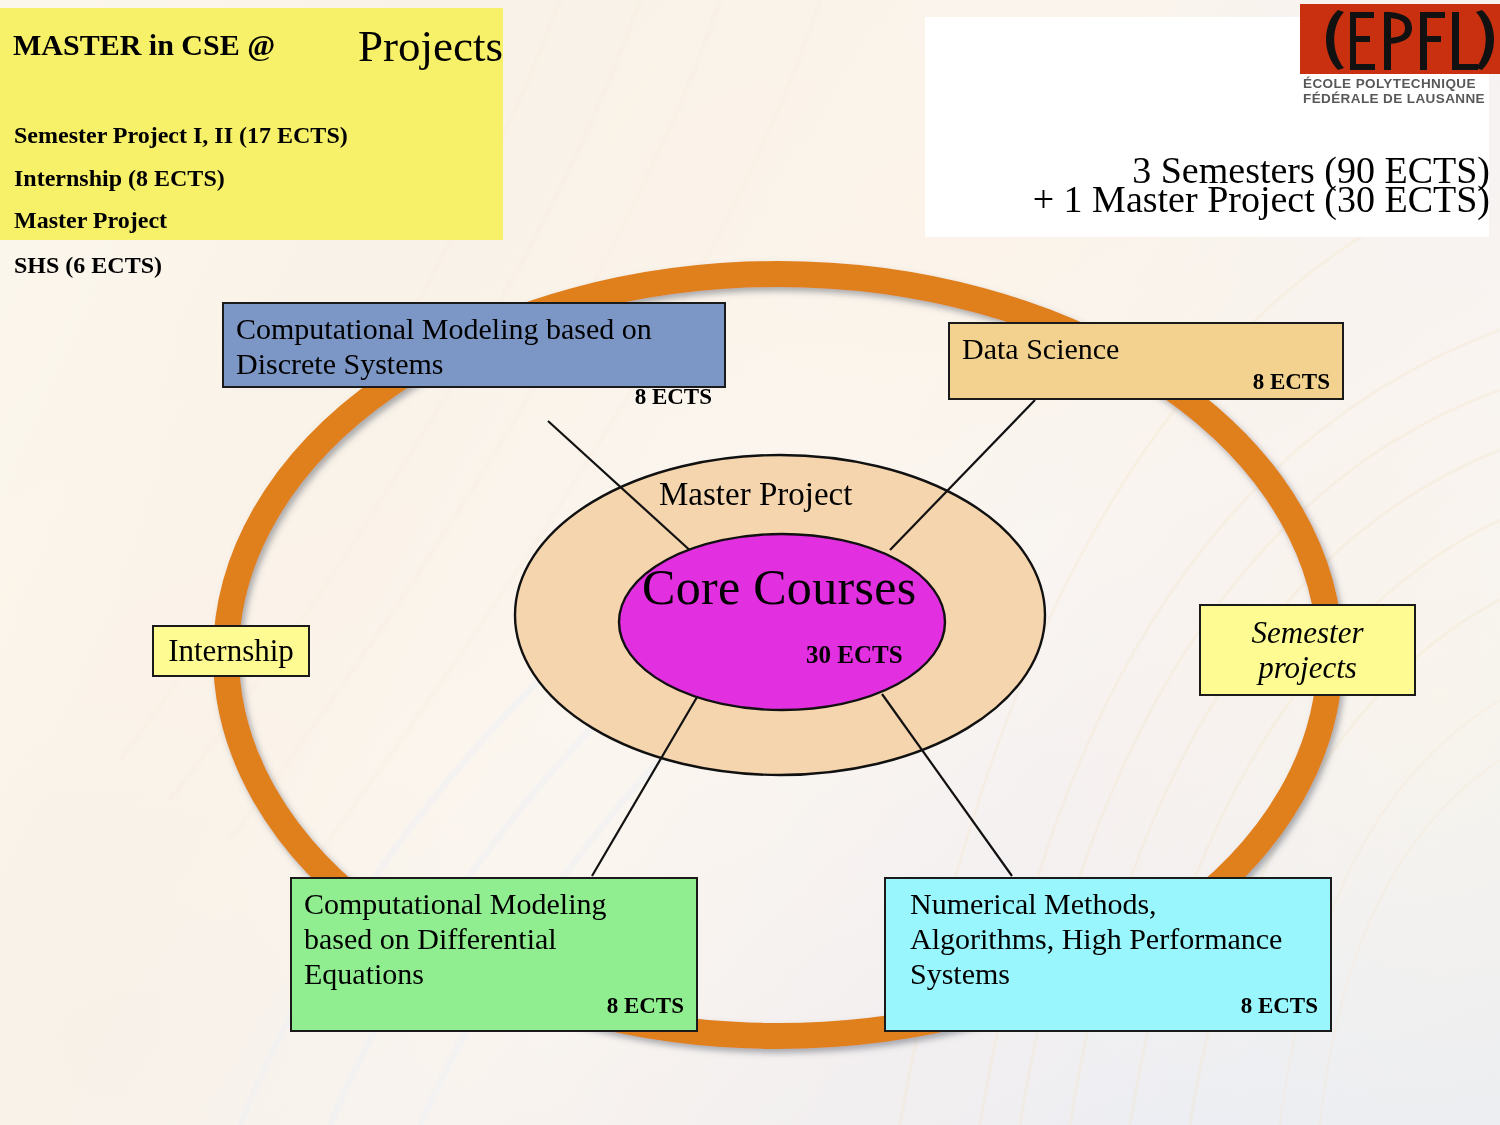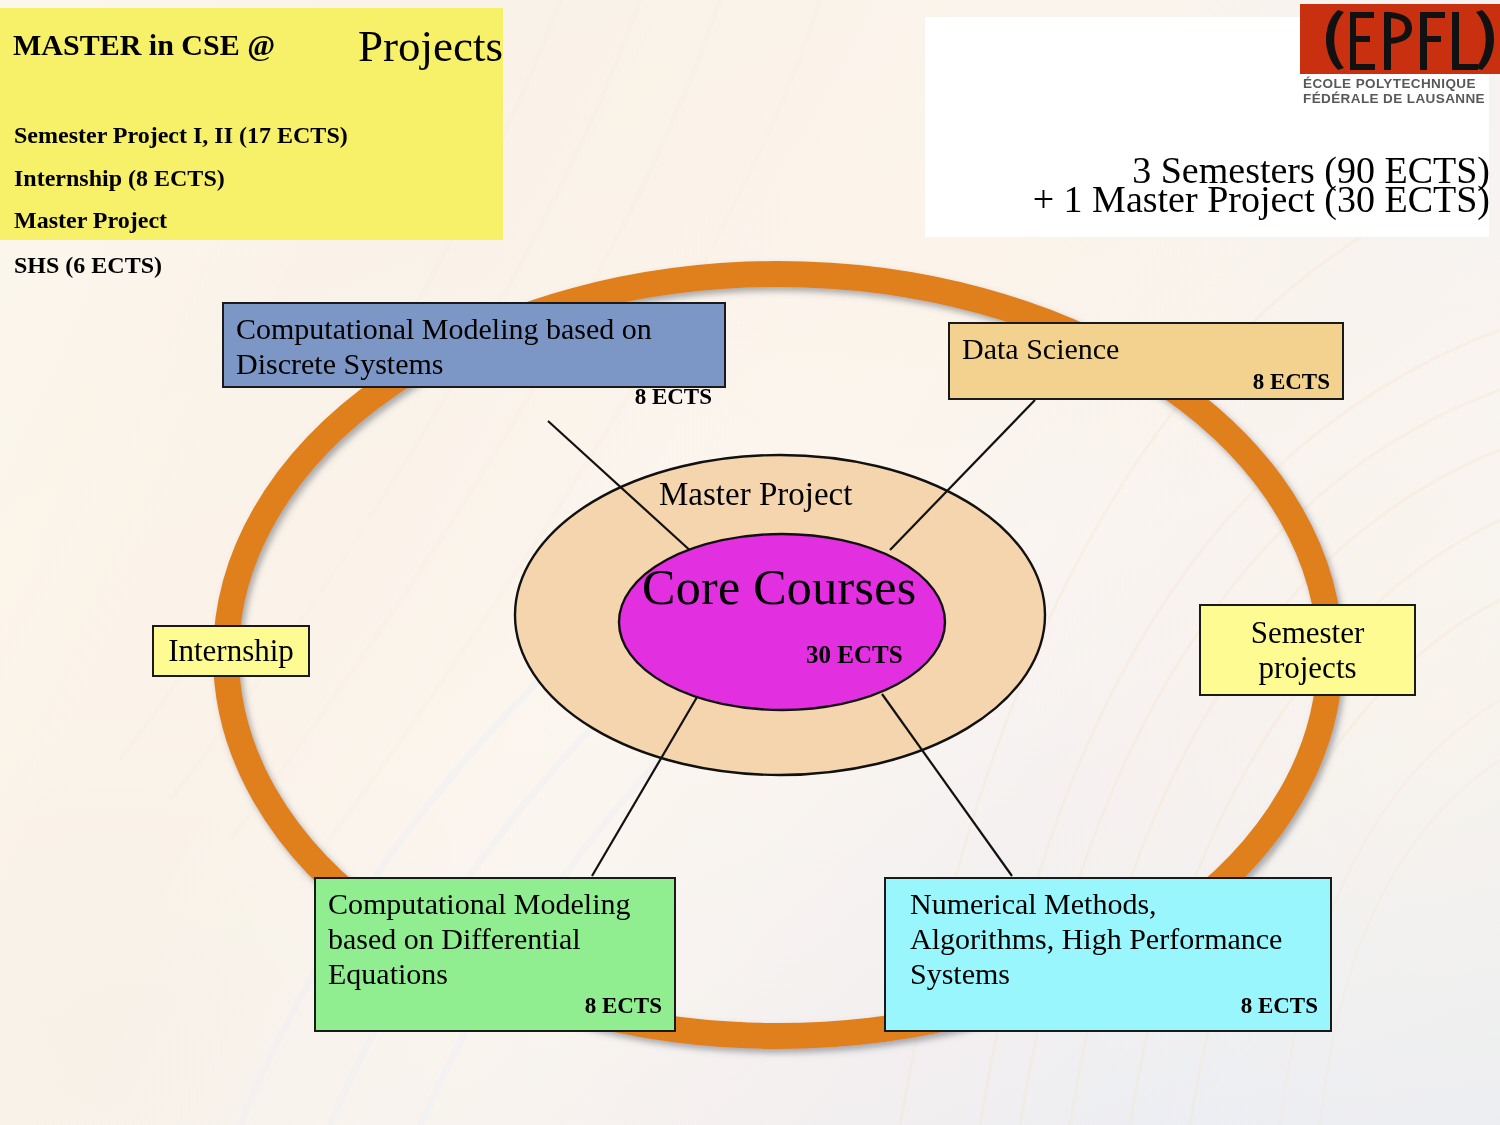--- a/index.html
+++ b/index.html
@@ -56,38 +56,38 @@
   .node .ects {
     display: block;
     text-align: right;
     font-size: 23px;
     font-weight: 700;
     margin-top: 2px;
   }
 
   #node-discrete   { left: 222px; top: 302px; width: 504px; height: 86px; background: #7c97c6; }
   #node-datasci    { left: 948px; top: 322px; width: 396px; height: 78px;  background: #f2d28e; }
-  #node-diffeq     { left: 290px; top: 877px; width: 362px; height: 155px; background: #90ee90; margin-left: 24px; }
+  #node-diffeq     { left: 290px; top: 877px; width: 408px; height: 155px; background: #90ee90; }
   #node-numerical  { left: 884px; top: 877px; width: 448px; height: 155px; background: #99f6fc; padding-left: 24px; }
 
   .pill {
     position: absolute;
     border: 2px solid #1a1a1a;
     background: #fdfb92;
     box-sizing: border-box;
     display: flex;
     align-items: center;
     justify-content: center;
     text-align: center;
     font-size: 31px;
     color: #000;
     line-height: 1.14;
   }
   #pill-internship { left: 152px; top: 625px; width: 158px; height: 52px; }
-  #pill-semester   { left: 1199px; top: 604px; width: 217px; height: 92px; }
+  #pill-semester   { left: 1199px; top: 604px; width: 217px; height: 92px; font-style: italic; }
 
   
   .ellipse-label {
     position: absolute;
     color: #000;
     white-space: nowrap;
   }
   #label-master-project { left: 659px; top: 476px; font-size: 33px; }
   #label-core-courses   { left: 642px; top: 558px; font-size: 50px; letter-spacing: 0.3px; }
   #label-core-ects      { left: 806px; top: 641px; font-size: 25px; font-weight: 700; }

